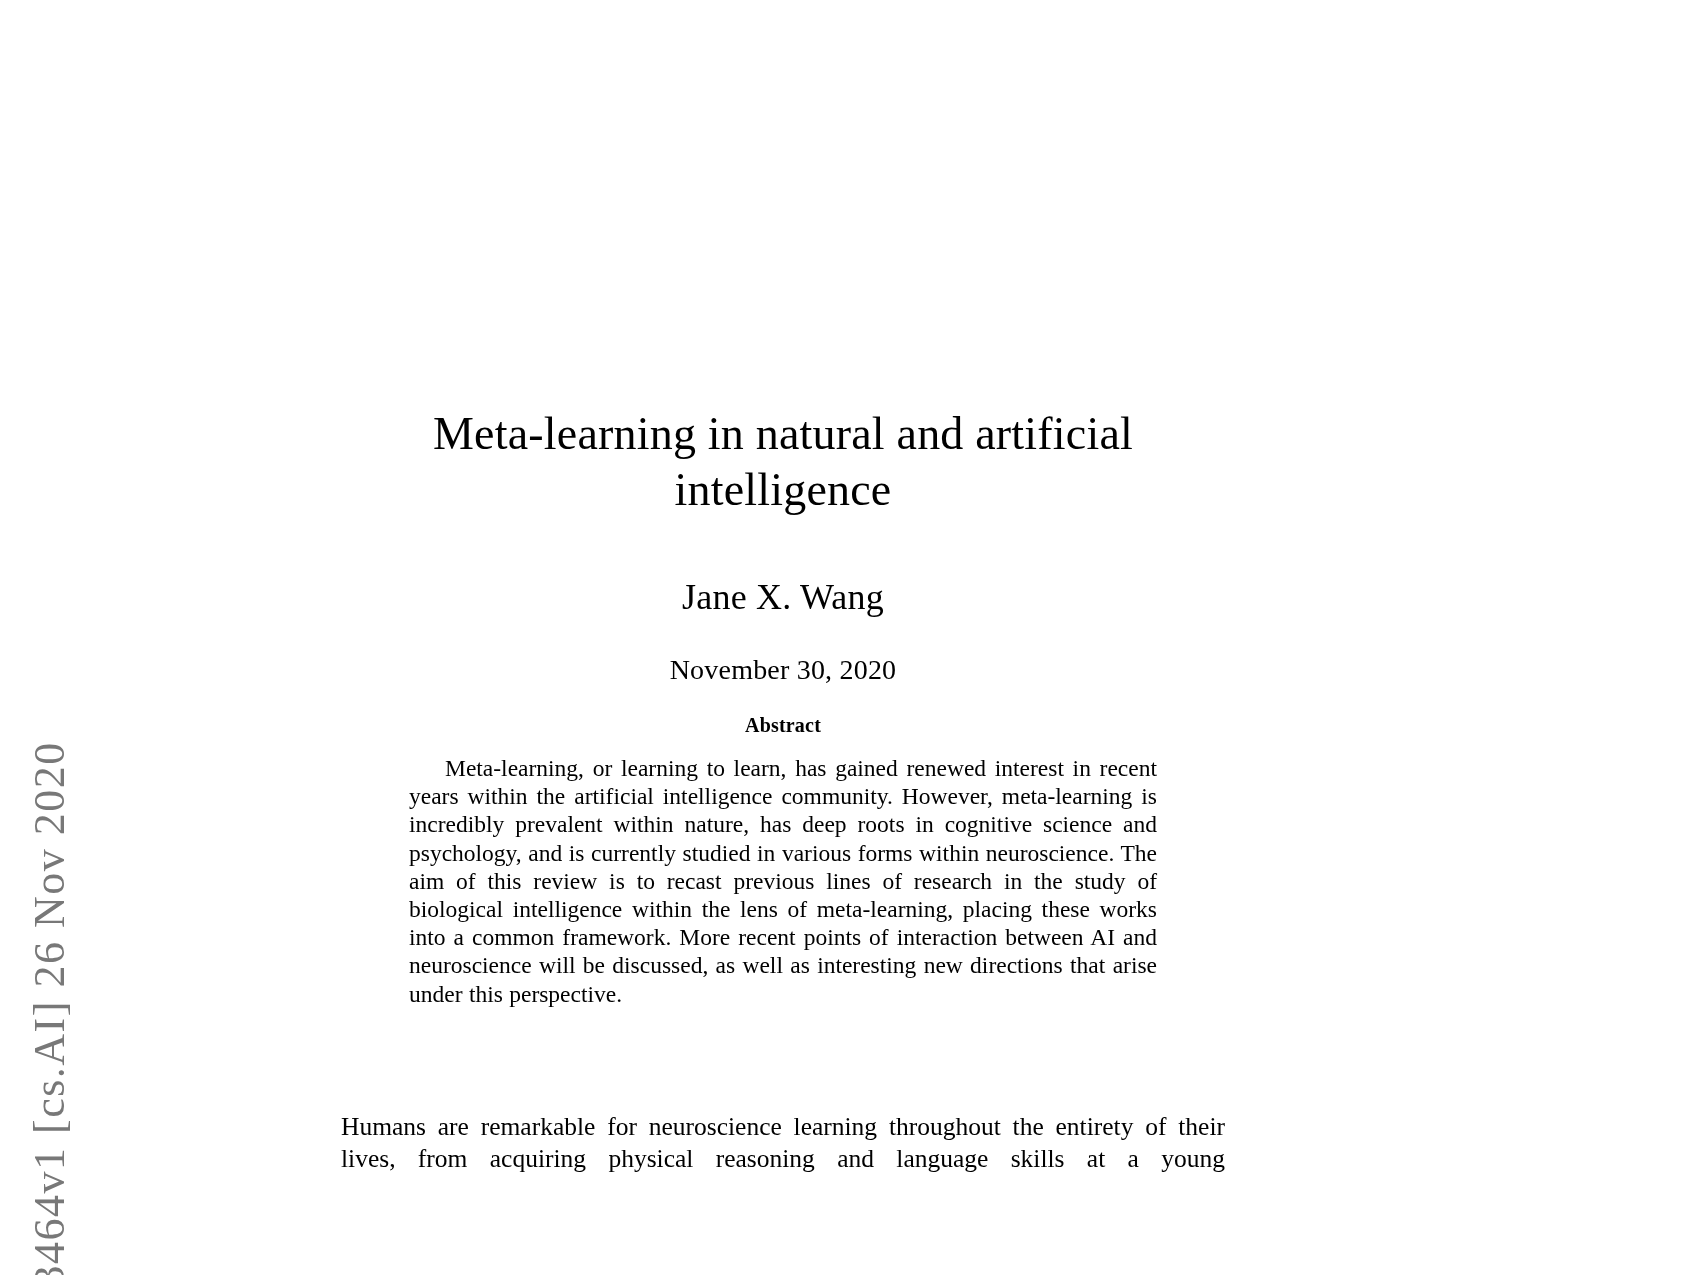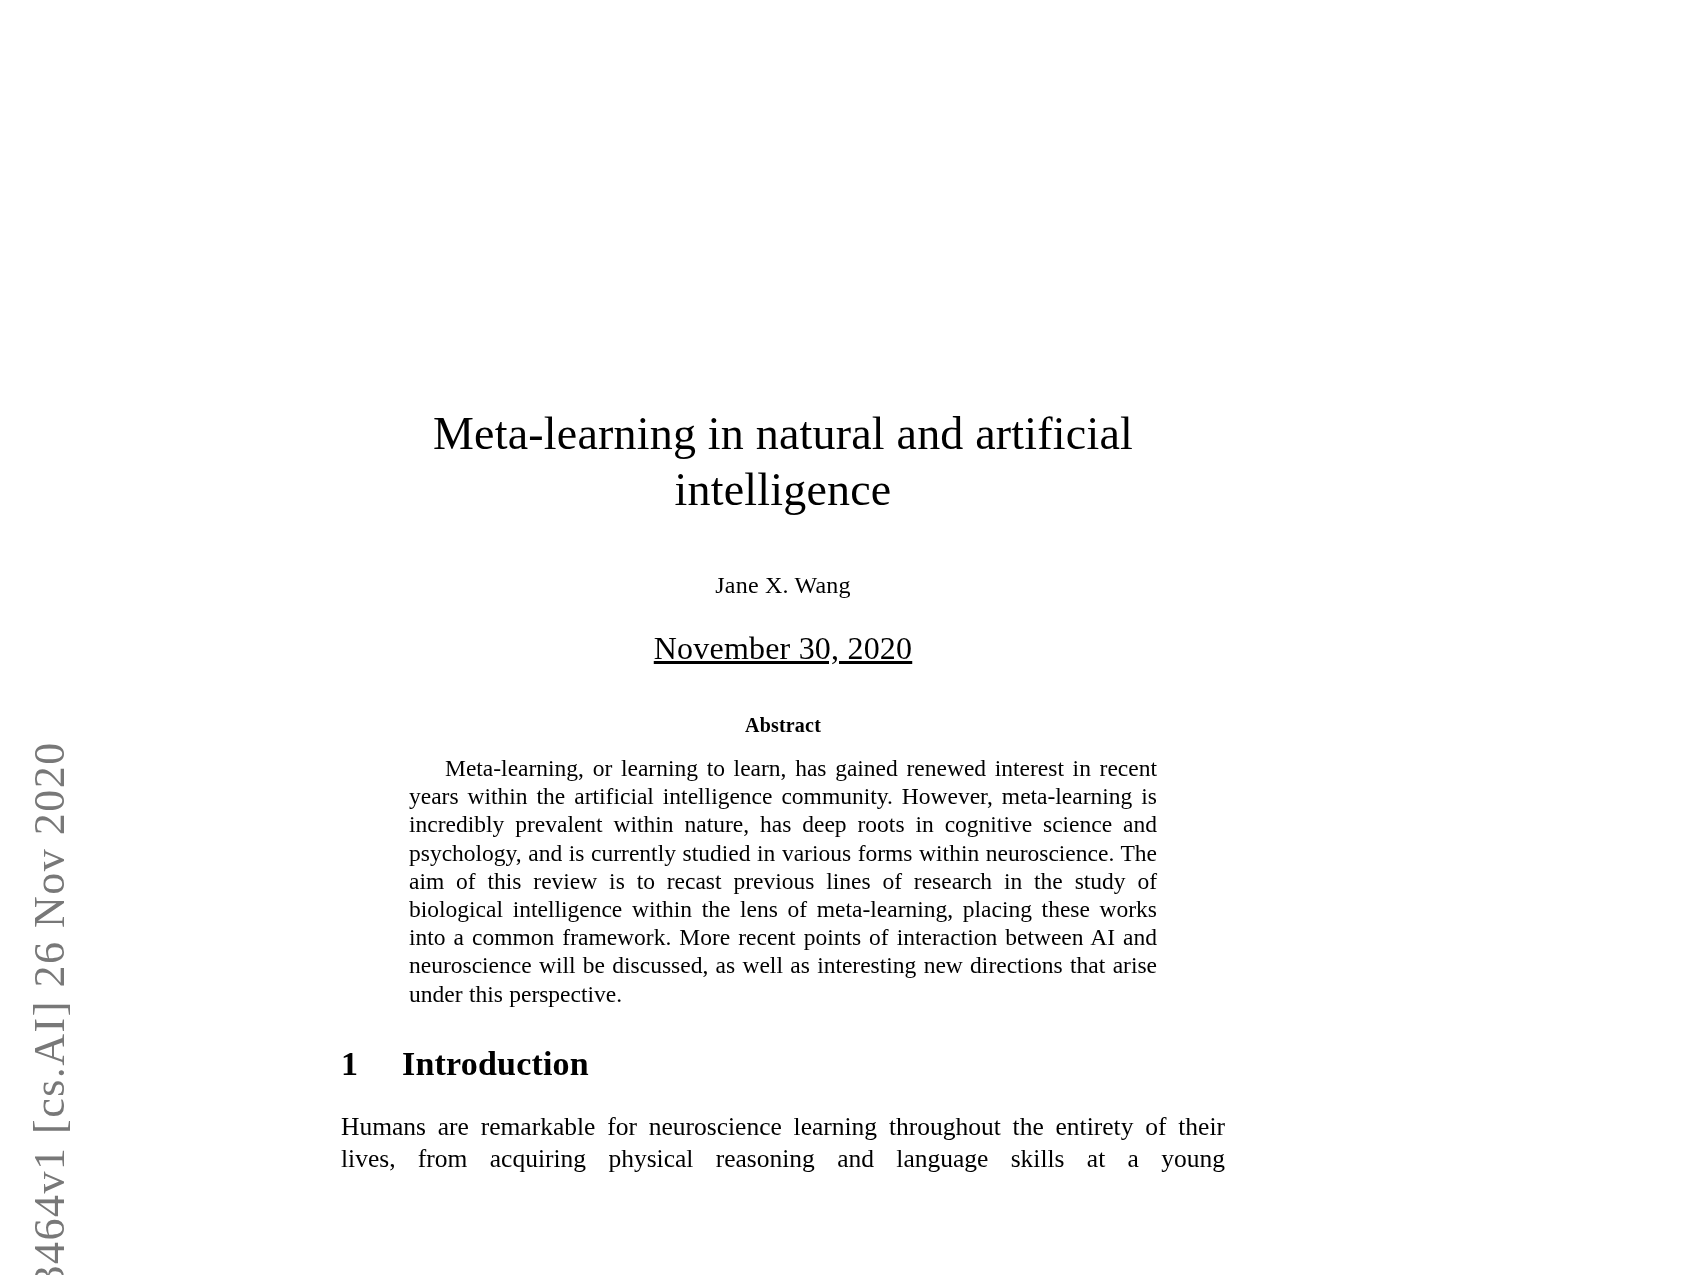--- a/index.html
+++ b/index.html
@@ -60,33 +60,32 @@
     text-align: center;
   }
   .paper-title {
     font-size: 46px;
     line-height: 56px;
     font-weight: normal;
     letter-spacing: 0.2px;
     margin: 0;
   }
   .paper-author {
-    font-size: 24px;
+    font-size: 36px;
     line-height: 34px;
-    margin: 0;
+    margin: 12px;
     padding-top: 50px;
     letter-spacing: 0.2px;
   }
   .paper-date {
-    font-size: 32px;
+    font-size: 28px;
     line-height: 34px;
     margin: 2px;
     padding-top: 27px;
     letter-spacing: 0.2px;
-    text-decoration: underline;
   }
 
   
   .abstract-wrap {
     position: absolute;
     left: 405px;
     top: 712px;
     width: 756px;
   }
   .abstract-heading {
@@ -150,19 +149,16 @@
     <h1 class="paper-title">Meta-learning in natural and artificial intelligence</h1>
     <p class="paper-author">Jane X. Wang</p>
     <p class="paper-date">November 30, 2020</p>
   </div>
 
   <div class="abstract-wrap">
     <div class="abstract-heading">Abstract</div>
     <p class="abstract-body">Meta-learning, or learning to learn, has gained renewed interest in recent years within the artificial intelligence community. However, meta-learning is incredibly prevalent within nature, has deep roots in cognitive science and psychology, and is currently studied in various forms within neuroscience. The aim of this review is to recast previous lines of research in the study of biological intelligence within the lens of meta-learning, placing these works into a common framework. More recent points of interaction between AI and neuroscience will be discussed, as well as interesting new directions that arise under this perspective.</p>
   </div>
 
-  <div class="section-head">
-    <span class="sec-num">1</span><span>Introduction</span>
-  </div>
 
   <p class="body-para">Humans are remarkable for neuroscience learning throughout the entirety of their lives, from acquiring physical reasoning and language skills at a young</p>
 
 </div>
 
 </body></html>

